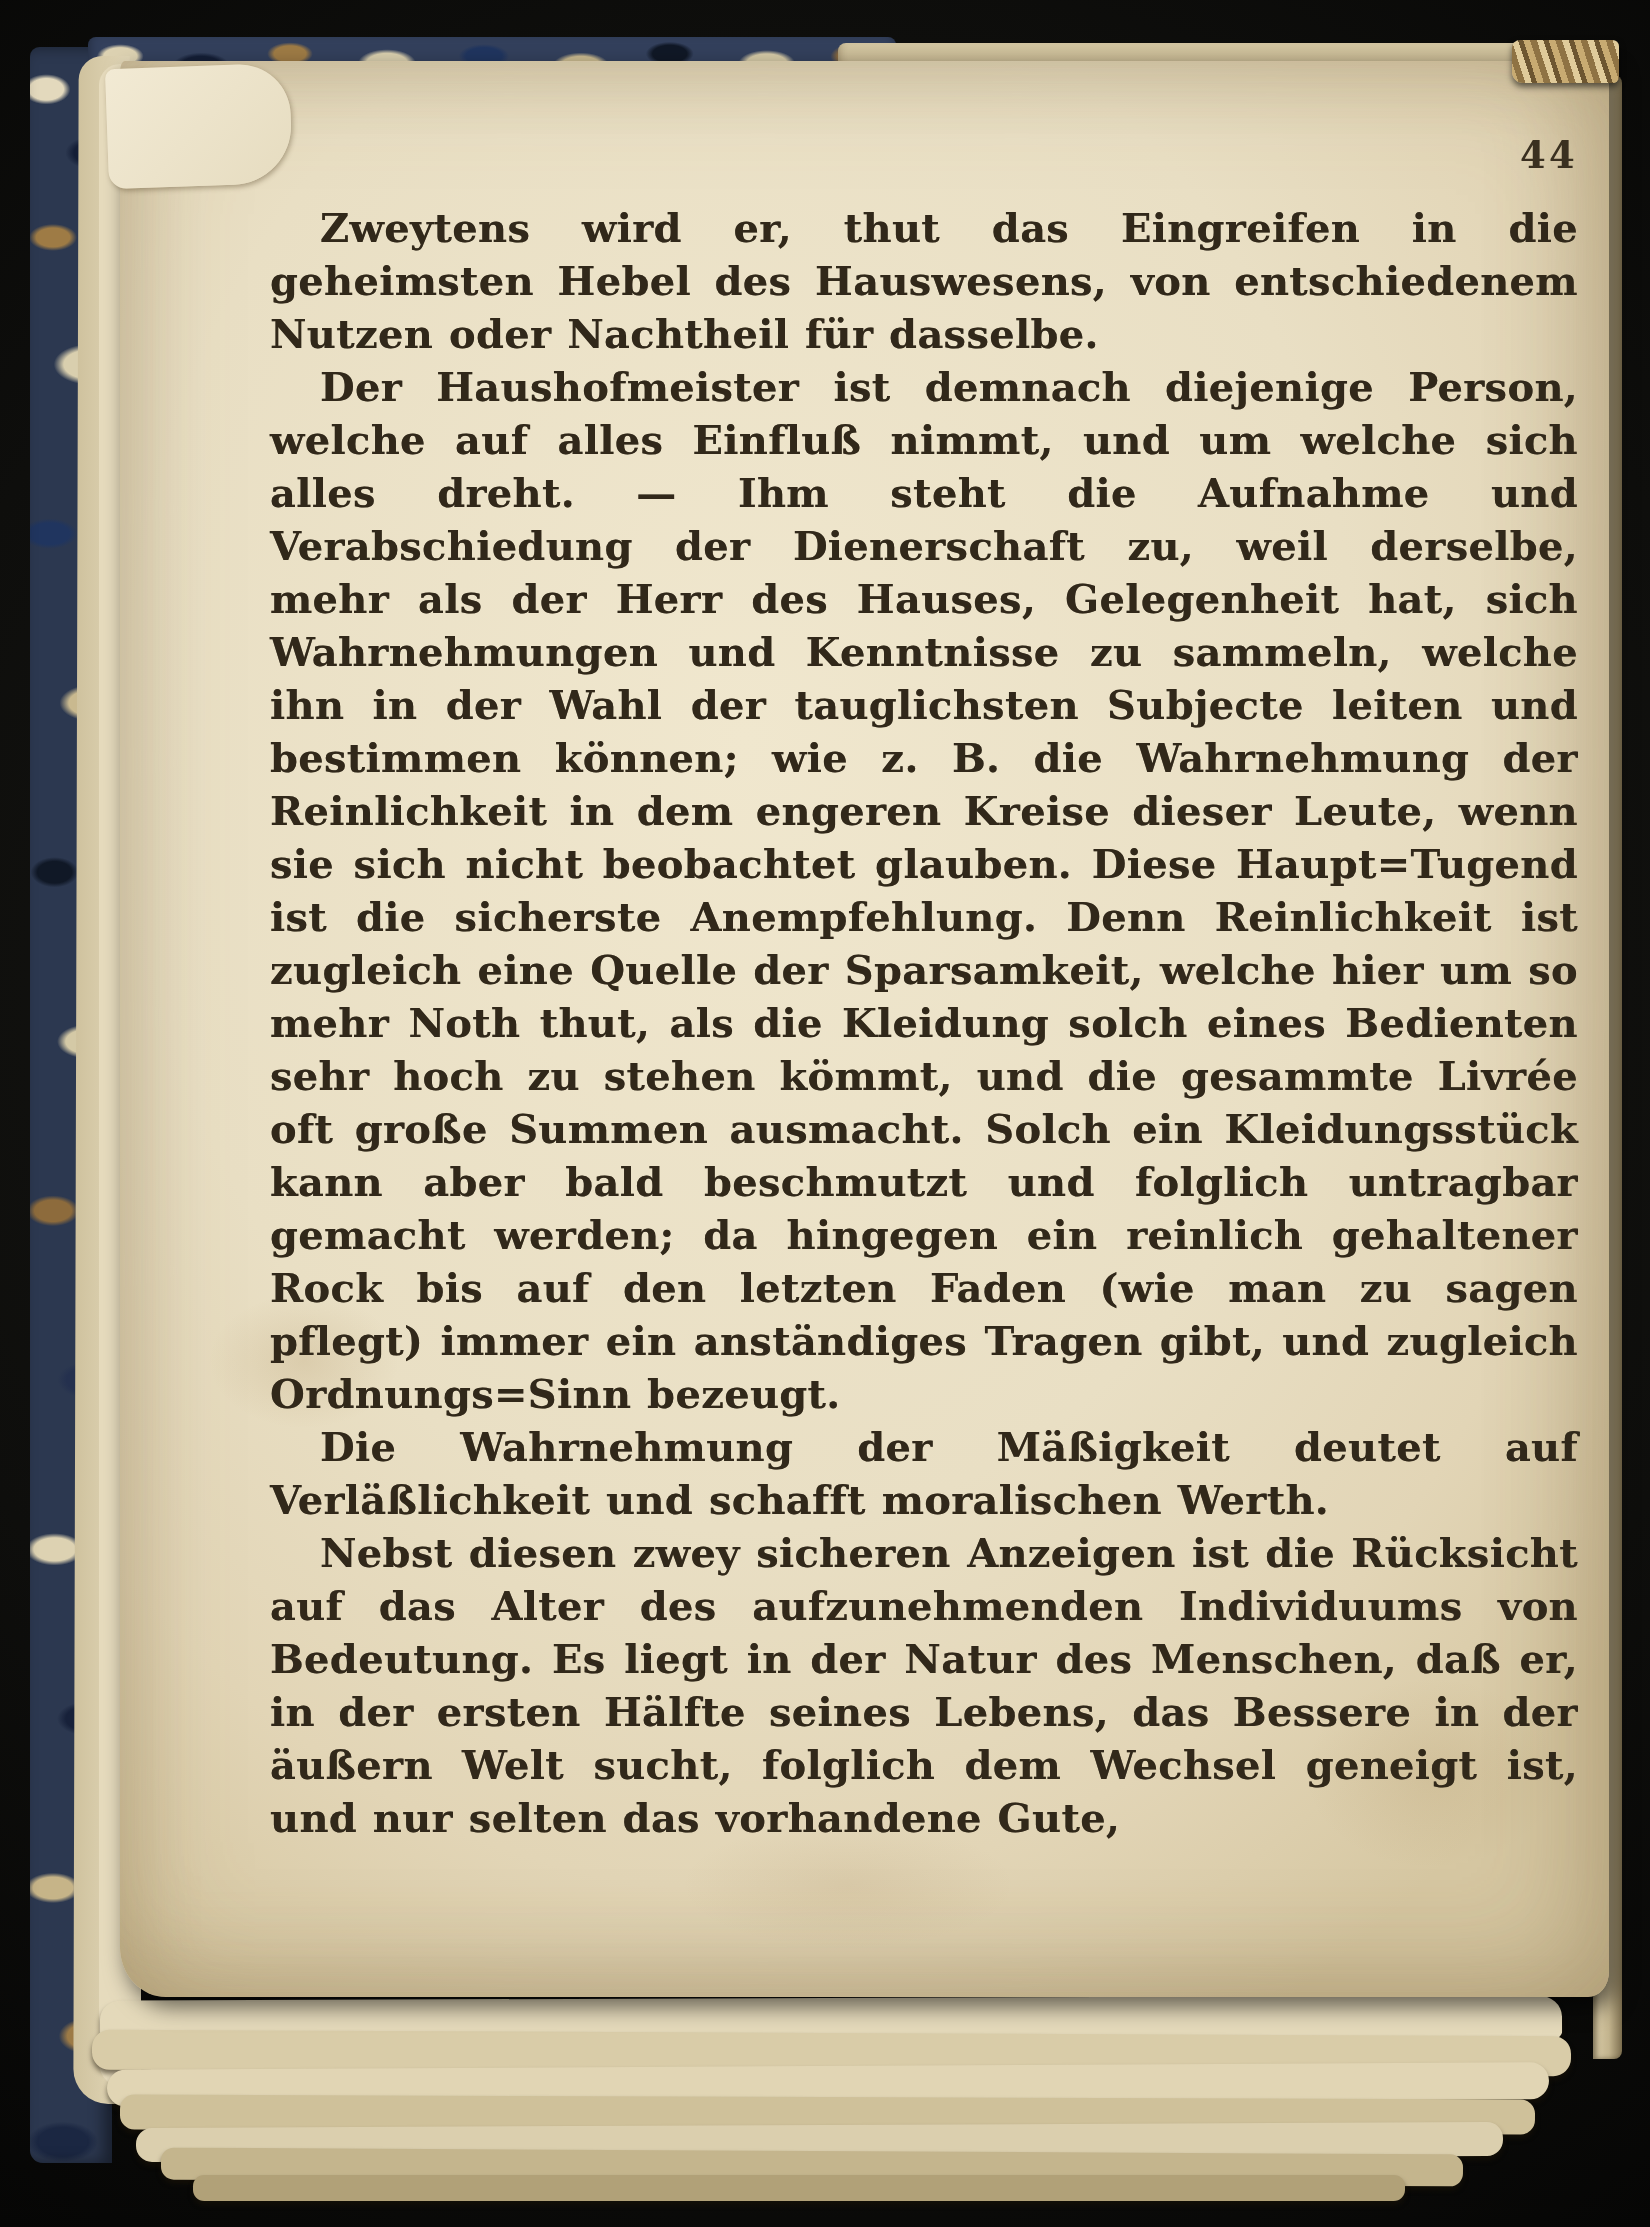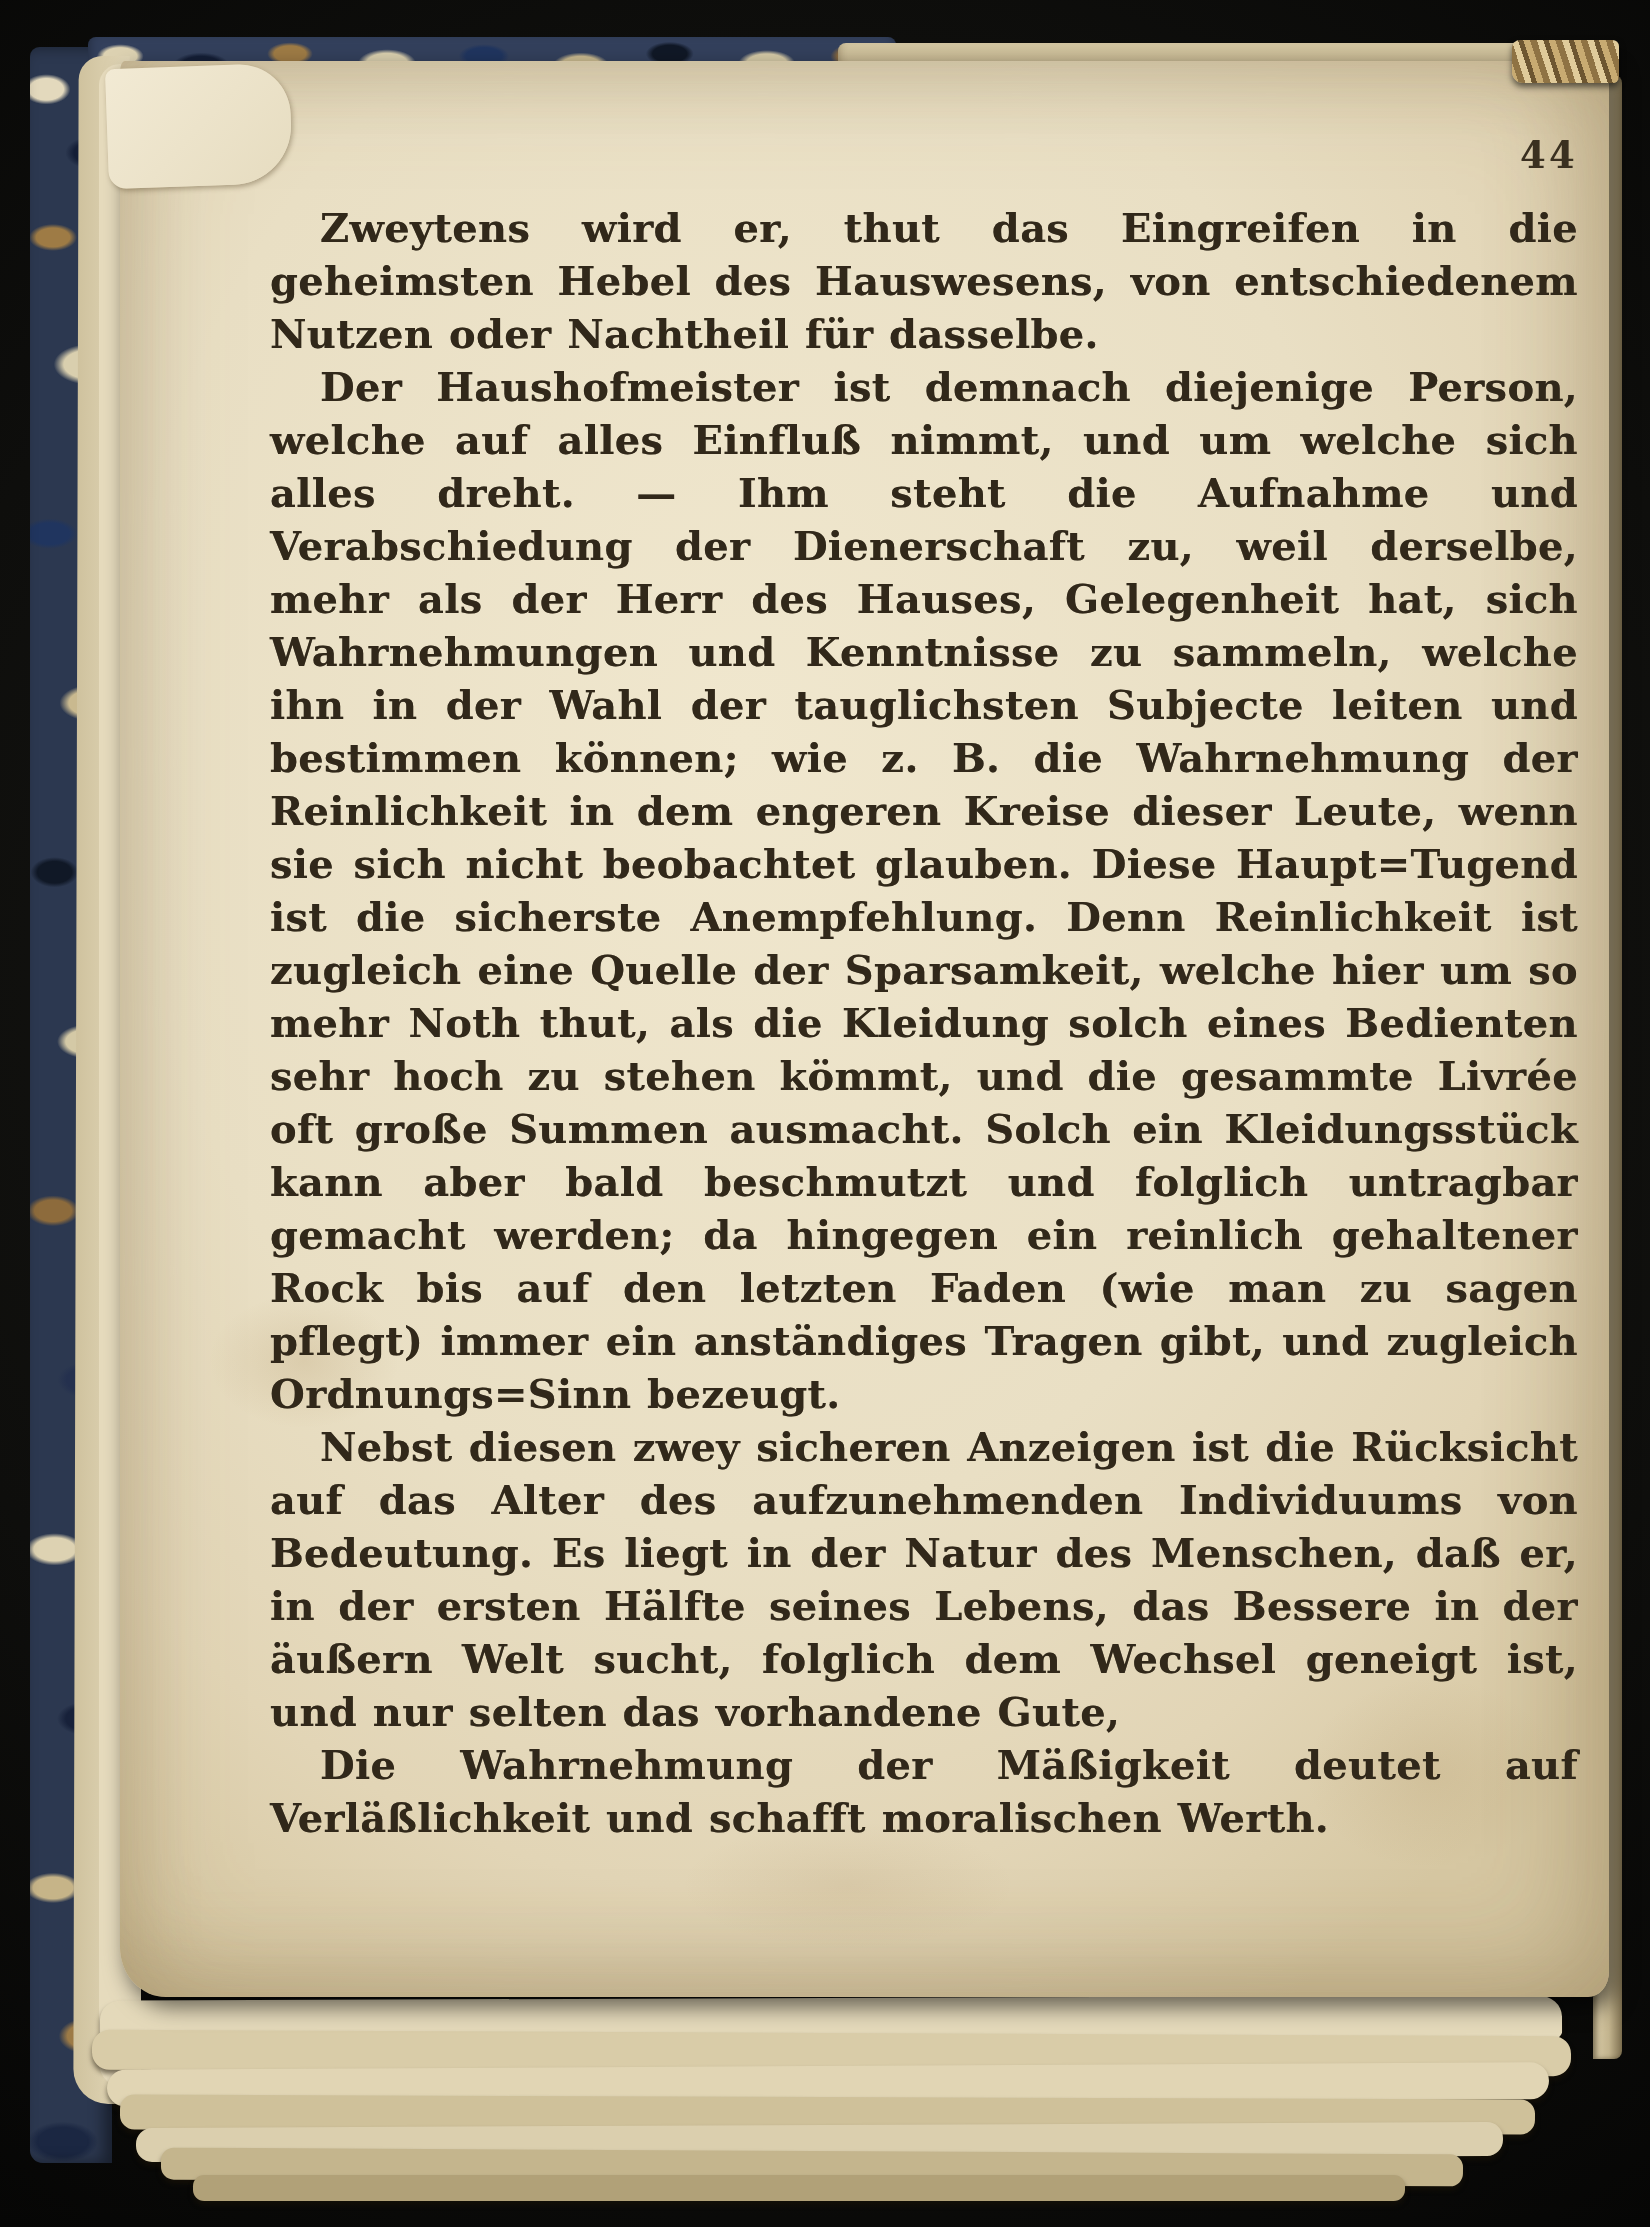--- a/index.html
+++ b/index.html
@@ -160,20 +160,20 @@
     <div class="page">
       <div class="torn-corner"></div>
       <div class="stain st1"></div>
       <div class="stain st2"></div>
       <div class="stain st3"></div>
 
       <div class="text-area">
         <div class="pagenum">44</div>
         <p class="para" lang="de">Zweytens wird er, thut das Eingreifen in die geheimsten Hebel des Hauswesens, von entschiedenem Nutzen oder Nachtheil für dasselbe.</p>
         <p class="para" lang="de">Der Haushofmeister ist demnach diejenige Person, welche auf alles Einfluß nimmt, und um welche sich alles dreht. — Ihm steht die Aufnahme und Verabschiedung der Dienerschaft zu, weil derselbe, mehr als der Herr des Hauses, Gelegenheit hat, sich Wahrnehmungen und Kenntnisse zu sammeln, welche ihn in der Wahl der tauglichsten Subjecte leiten und bestimmen können; wie z. B. die Wahrnehmung der Reinlichkeit in dem engeren Kreise dieser Leute, wenn sie sich nicht beobachtet glauben. Diese Haupt=Tugend ist die sicherste Anempfehlung. Denn Reinlichkeit ist zugleich eine Quelle der Sparsamkeit, welche hier um so mehr Noth thut, als die Kleidung solch eines Bedienten sehr hoch zu stehen kömmt, und die gesammte Livrée oft große Summen ausmacht. Solch ein Kleidungsstück kann aber bald beschmutzt und folglich untragbar gemacht werden; da hingegen ein reinlich gehaltener Rock bis auf den letzten Faden (wie man zu sagen pflegt) immer ein anständiges Tragen gibt, und zugleich Ordnungs=Sinn bezeugt.</p>
+        <p class="para" lang="de">Die Wahrnehmung der Mäßigkeit deutet auf Verläßlichkeit und schafft moralischen Werth.</p>
         <p class="para" lang="de">Nebst diesen zwey sicheren Anzeigen ist die Rücksicht auf das Alter des aufzunehmenden Individuums von Bedeutung. Es liegt in der Natur des Menschen, daß er, in der ersten Hälfte seines Lebens, das Bessere in der äußern Welt sucht, folglich dem Wechsel geneigt ist, und nur selten das vorhandene Gute,</p>
-        <p class="para" lang="de">Die Wahrnehmung der Mäßigkeit deutet auf Verläßlichkeit und schafft moralischen Werth.</p>
       </div>
     </div>
 
   </div>
 </div>
 
 
 </body></html>

